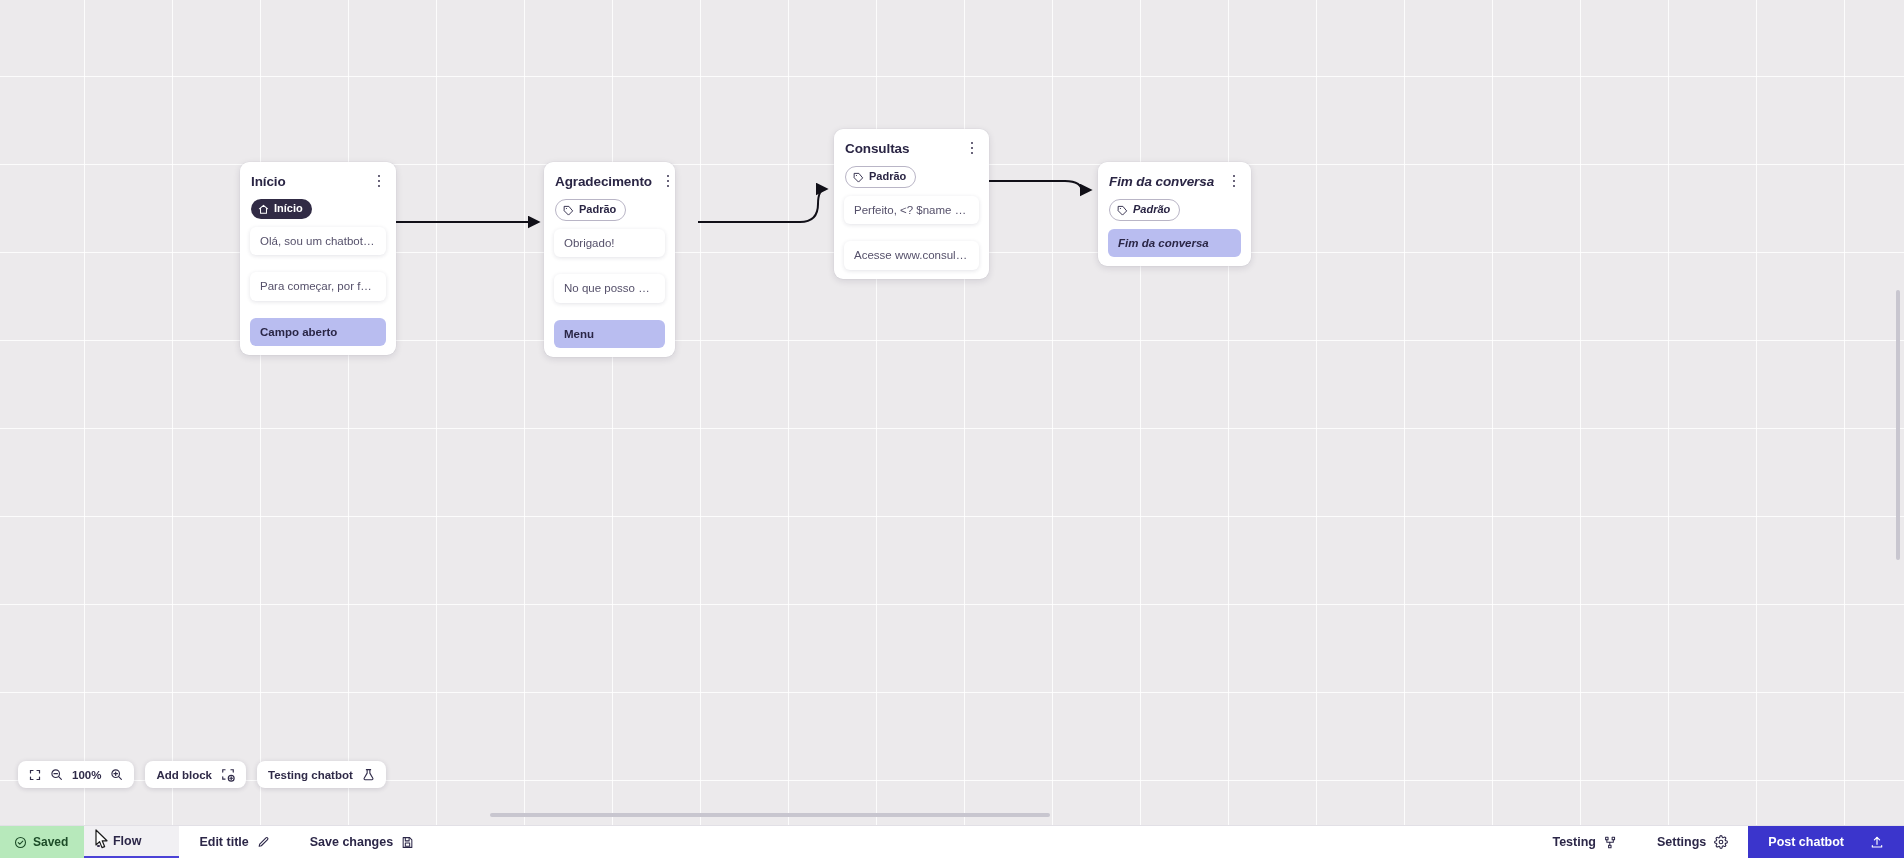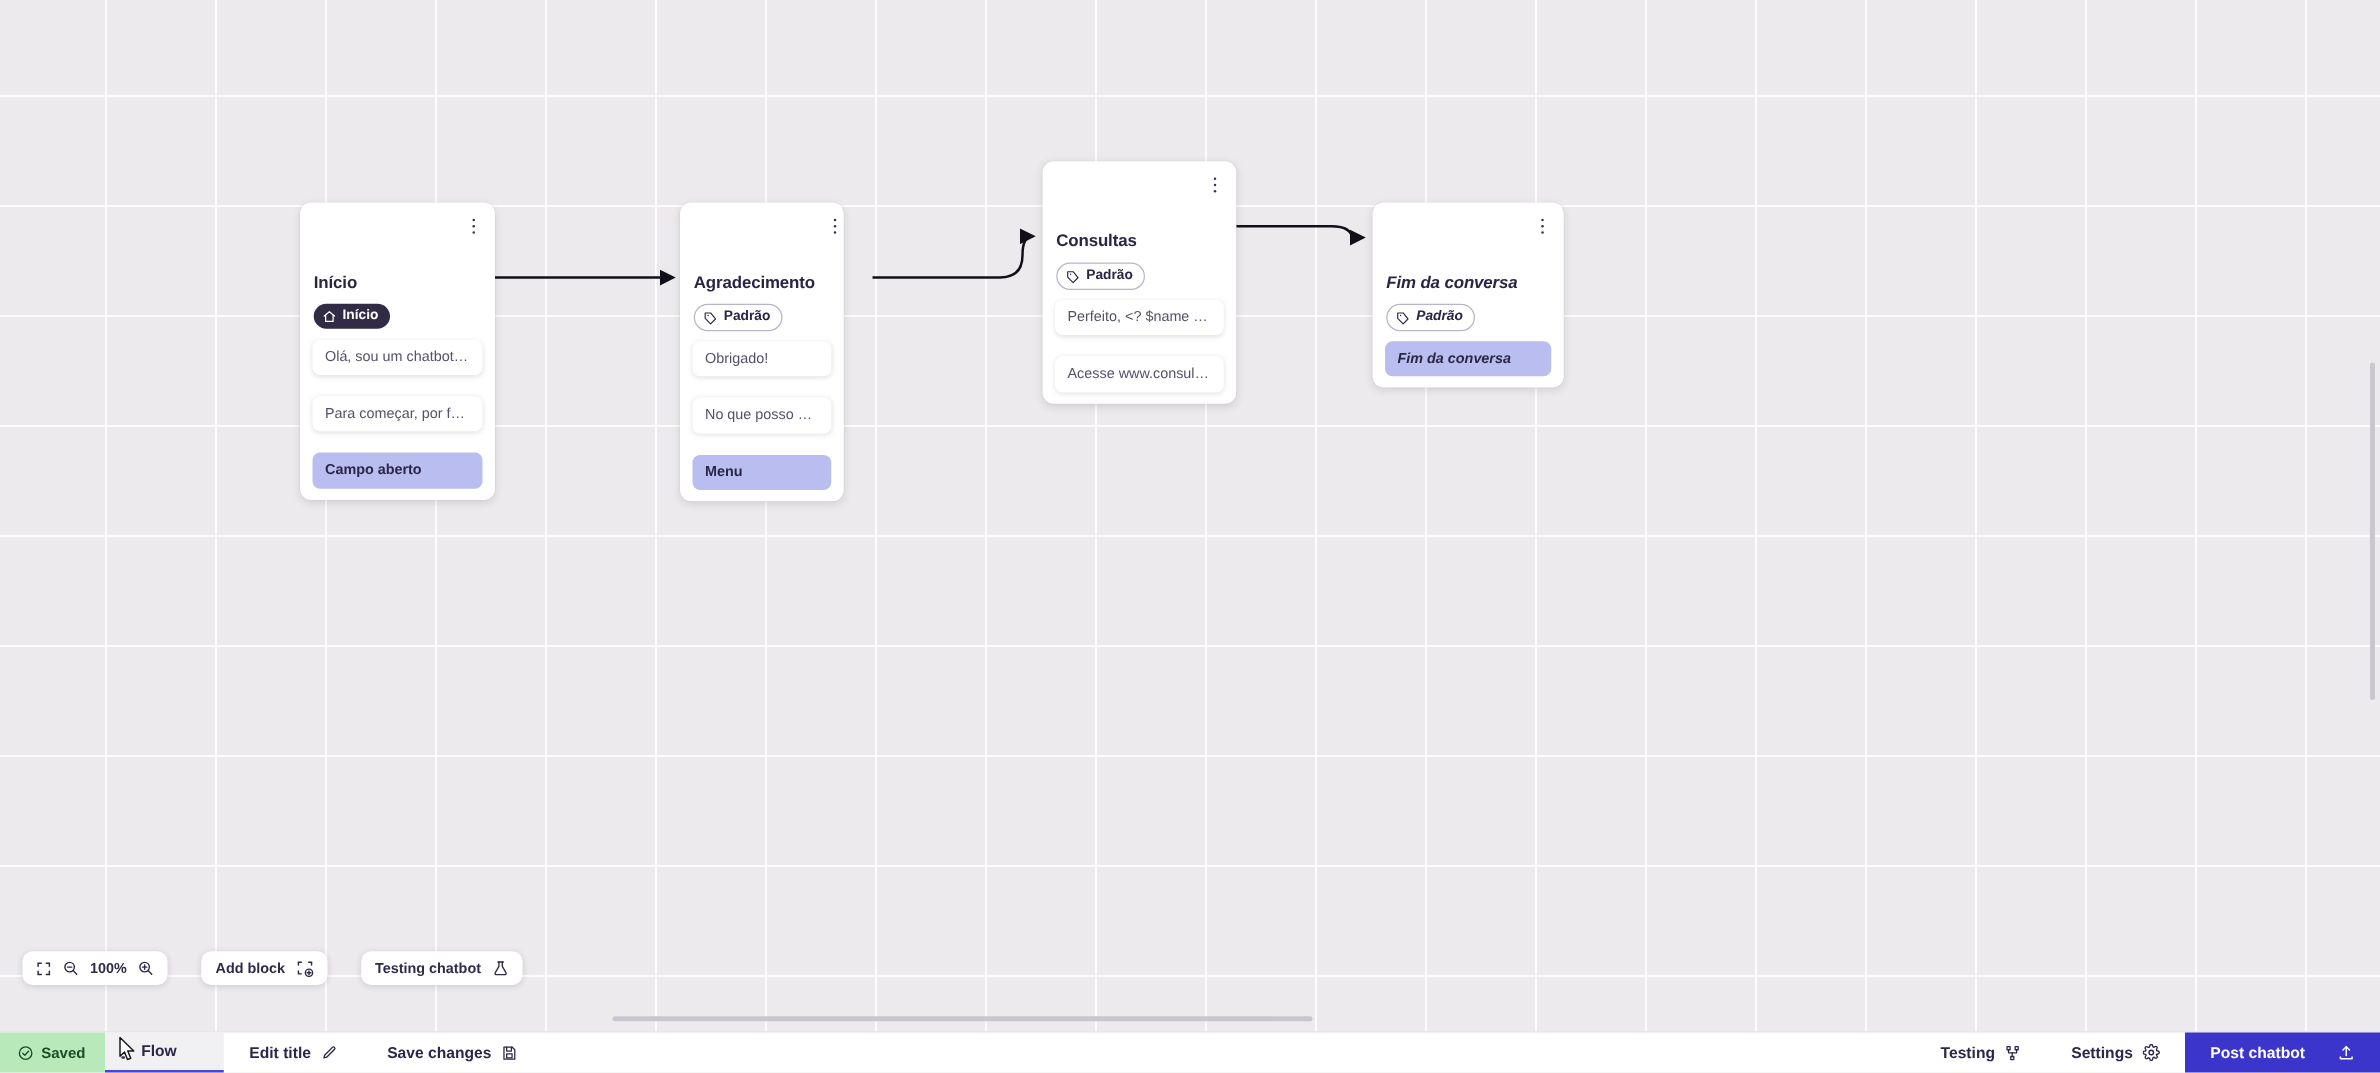--- a/index.html
+++ b/index.html
@@ -55,21 +55,20 @@
     gap: 8px;
   }
 
   .node-title {
     font-size: 13.5px;
     font-weight: 700;
     color: #2a2544;
     letter-spacing: -0.1px;
     line-height: 1.2;
     padding-top: 1px;
-    margin-top: 44px;
   }
 
   .kebab {
     width: 16px;
     height: 18px;
     display: flex;
     flex-direction: column;
     align-items: center;
     justify-content: center;
     gap: 2.5px;
@@ -150,21 +149,21 @@
   #node-agradecimento .msgs,
   #node-consultas .msgs,
   #node-fim .msgs { margin-left: -1px; margin-right: -1px; }
 
   
   #toolbar {
     position: absolute;
     left: 18px;
     bottom: 37px;
     display: flex;
-    gap: 27px;
+    gap: 11px;
     align-items: center;
     z-index: 5;
   }
 
   .tool-group {
     background: #ffffff;
     border-radius: 8px;
     box-shadow: 0 1px 5px rgba(35,30,60,0.16);
     height: 27px;
     display: flex;

